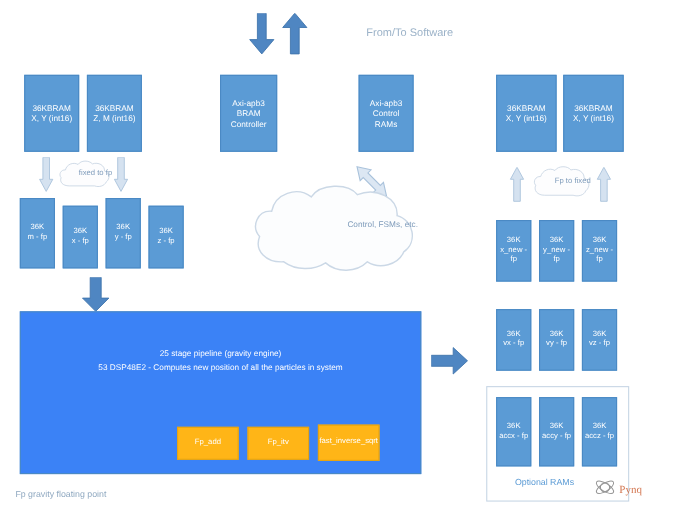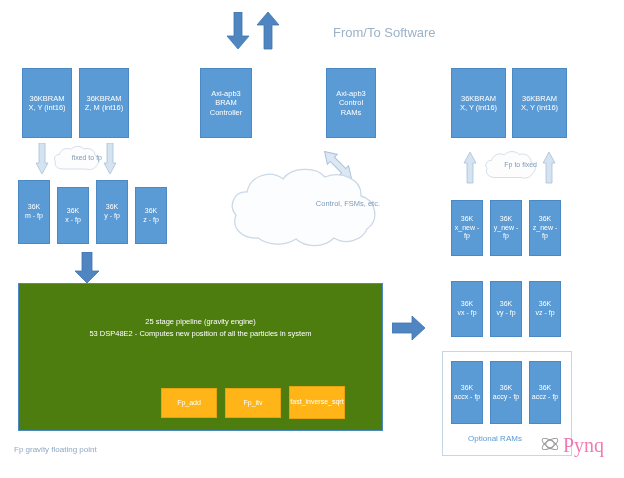--- a/index.html
+++ b/index.html
@@ -30,21 +30,21 @@
     box-sizing: border-box;
     overflow: hidden;
     word-break: break-word;
   }
   .blk-lg { font-size: 7.5px; }
   .blk-sm { font-size: 7px; }
 
   
   .pipeline {
     position: absolute;
-    background: #4d7c0f;
+    background: #3b82f6;
     border: 1px solid #4A89C4;
     box-sizing: border-box;
   }
   .pipeline-text {
     position: absolute;
     left: 0;
     right: 0;
     top: 32px;
     color: #ffffff;
     font-size: 7.5px;
@@ -84,21 +84,21 @@
   
   .lbl {
     position: absolute;
     color: #8FA8C0;
     font-size: 8px;
     white-space: nowrap;
   }
   .lbl-soft {
     position: absolute;
     color: #9BB2C8;
-    font-size: 13px;
+    font-size: 10px;
     white-space: nowrap;
     padding-left: 43px;
   }
 
   
   .cloud {
     position: absolute;
   }
   .cloud svg { display: block; }
   .cloud-text {
@@ -115,22 +115,22 @@
 
   
   .watermark {
     position: absolute;
     display: flex;
     align-items: center;
     gap: 3px;
     opacity: 0.72;
   }
   .watermark-text {
-    color: #ec4899;
-    font-size: 20px;
+    color: #c2410c;
+    font-size: 10px;
     font-family: "Liberation Serif", serif;
   }
 </style>
 </head>
 <body>
 
 <div id="canvas">
 
   <div class="arrow" style="left:226px; top:12px;">
     <svg width="24" height="38" viewBox="0 0 24 38">

